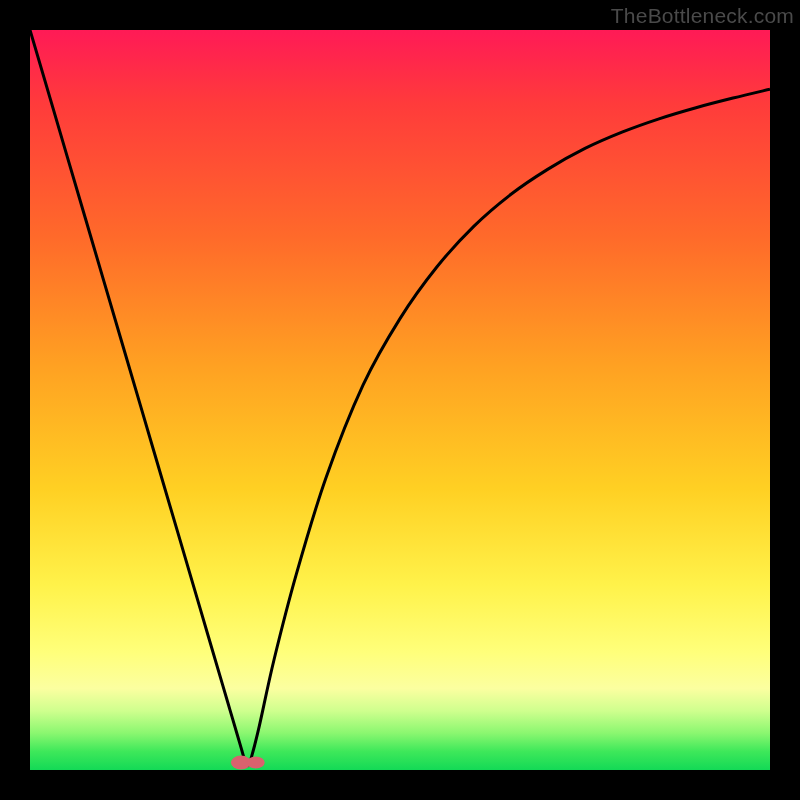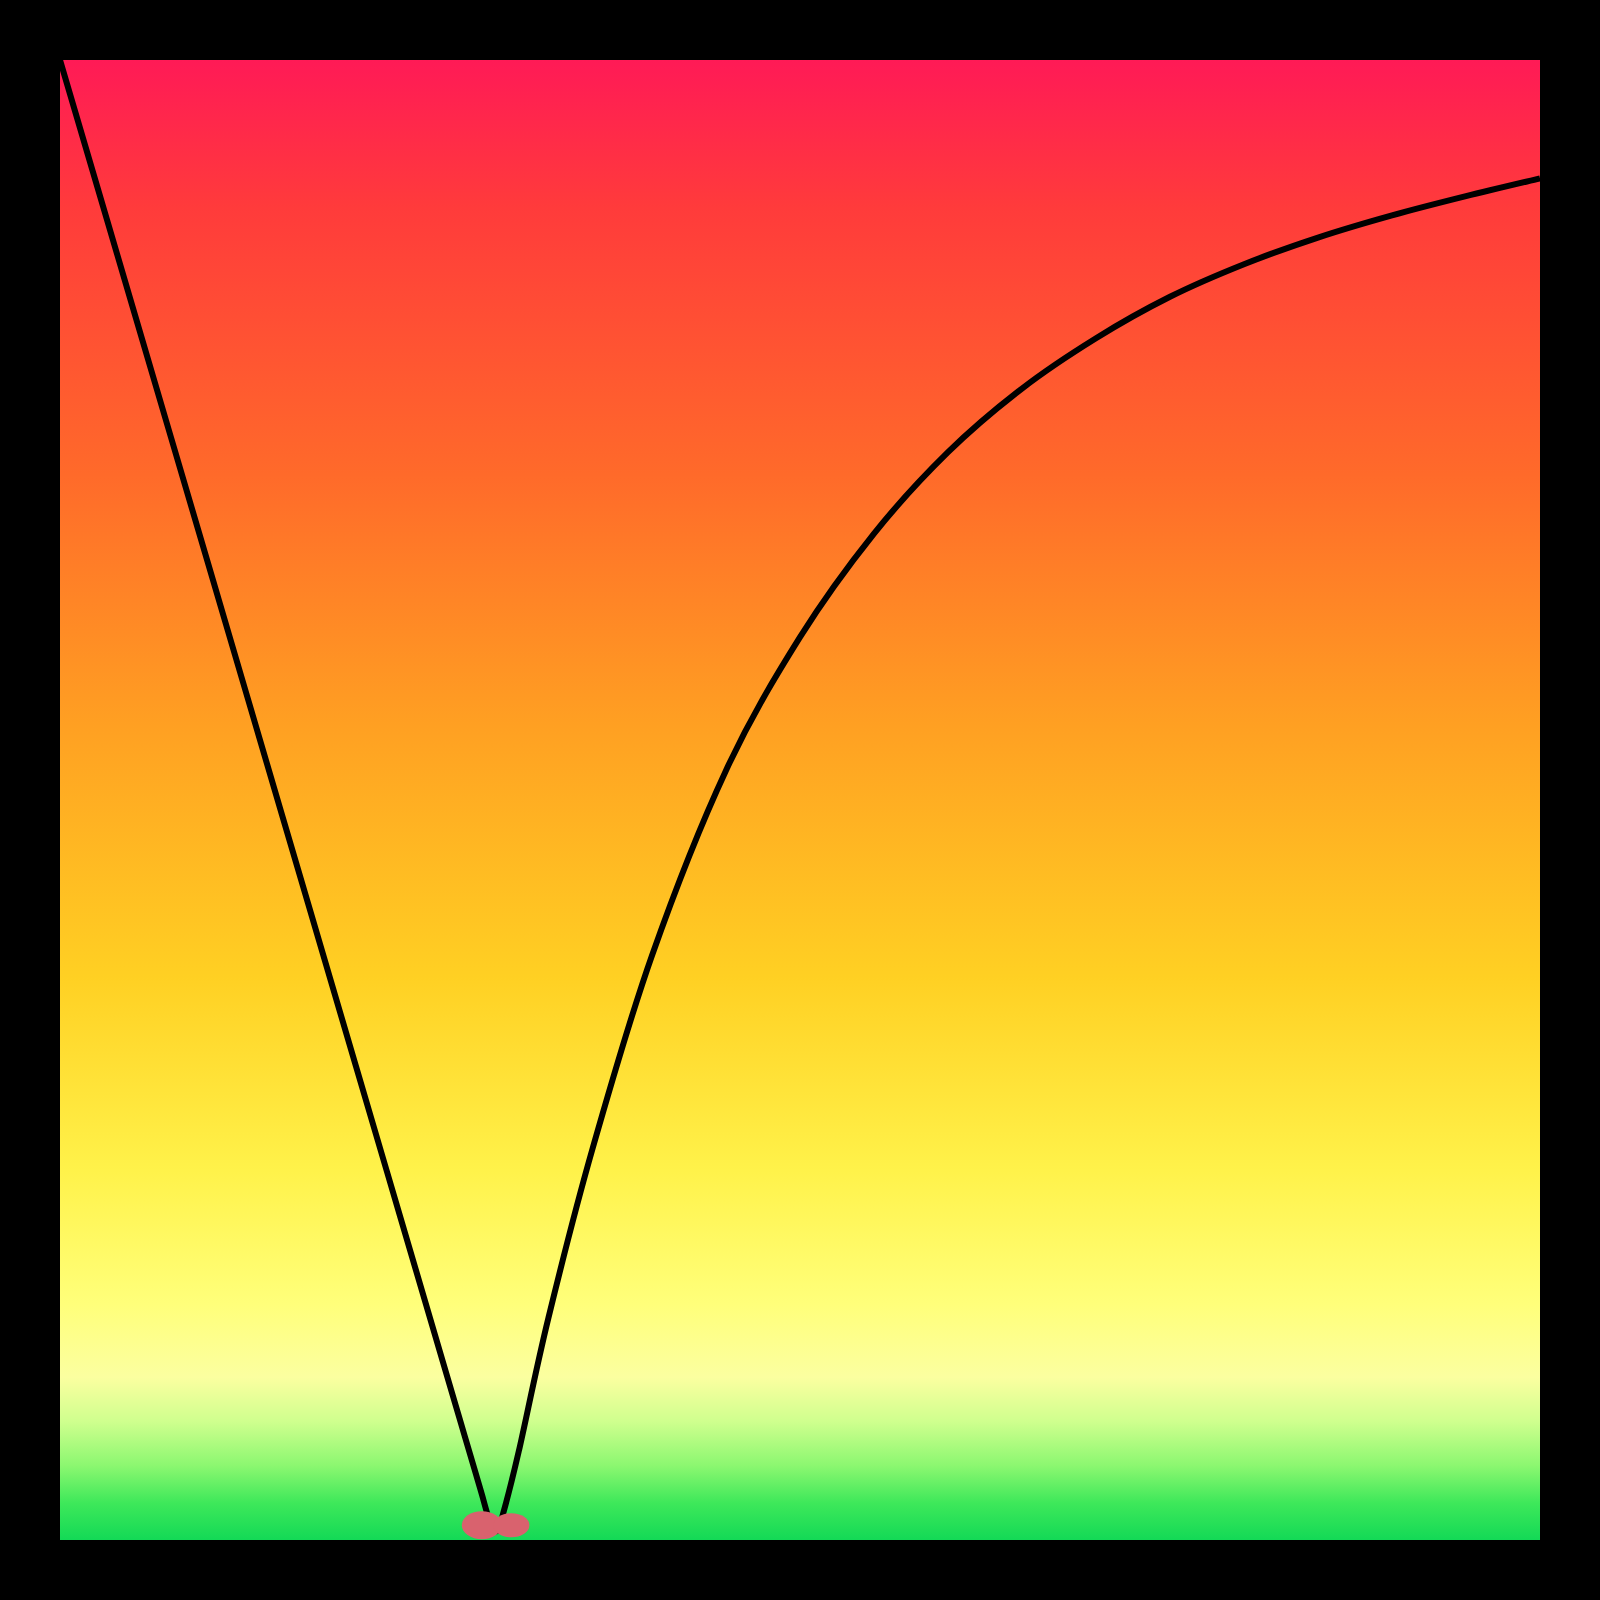--- a/index.html
+++ b/index.html
@@ -55,20 +55,21 @@
     top: 0;
     width: 740px;
     height: 740px;
   }
 </style>
 </head>
 <body>
 
 <div class="frame">
 
+  <div class="watermark">TheBottleneck.com</div>
 
   <div class="plot-area">
     <svg class="curve" viewBox="0 0 740 740" preserveAspectRatio="none">
       <path id="curve-path" d="M 0.00 0.00 C 6.17 20.97, 24.67 83.87, 37.00 125.80 C 49.33 167.73, 61.67 209.67, 74.00 251.60 C 86.33 293.53, 98.67 335.47, 111.00 377.40 C 123.33 419.33, 138.13 469.65, 148.00 503.20 C 157.87 536.75, 162.80 553.52, 170.20 578.68 C 177.60 603.84, 187.47 637.39, 192.40 654.16 C 197.33 670.93, 197.33 670.93, 199.80 679.32 C 202.27 687.71, 205.35 698.19, 207.20 704.48 C 209.05 710.77, 209.67 712.87, 210.90 717.06 C 212.13 721.25, 213.37 726.56, 214.60 729.64 C 215.83 732.72, 217.07 736.30, 218.30 735.56 C 219.53 734.82, 220.15 731.86, 222.00 725.20 C 223.85 718.54, 225.70 711.63, 229.40 695.60 C 233.10 679.57, 238.03 654.28, 244.20 629.00 C 250.37 603.72, 257.77 574.12, 266.40 543.90 C 275.03 513.68, 284.90 479.15, 296.00 447.70 C 307.10 416.25, 320.67 381.72, 333.00 355.20 C 345.33 328.68, 357.67 308.33, 370.00 288.60 C 382.33 268.87, 394.67 252.22, 407.00 236.80 C 419.33 221.38, 431.67 208.19, 444.00 196.10 C 456.33 184.01, 468.67 173.78, 481.00 164.28 C 493.33 154.78, 505.67 146.77, 518.00 139.12 C 530.33 131.47, 542.67 124.57, 555.00 118.40 C 567.33 112.23, 579.67 107.05, 592.00 102.12 C 604.33 97.19, 616.67 92.87, 629.00 88.80 C 641.33 84.73, 653.67 81.15, 666.00 77.70 C 678.33 74.25, 690.67 71.16, 703.00 68.08 C 715.33 65.00, 733.83 60.68, 740.00 59.20" fill="none" stroke="#000000" stroke-width="3"></path>
       <g id="markers-group">
           <ellipse cx="210.90" cy="732.60" rx="10" ry="7" fill="#d9626e"></ellipse>
           <ellipse cx="225.70" cy="732.60" rx="9" ry="6" fill="#d9626e"></ellipse>
         </g>
     </svg>
   </div>

